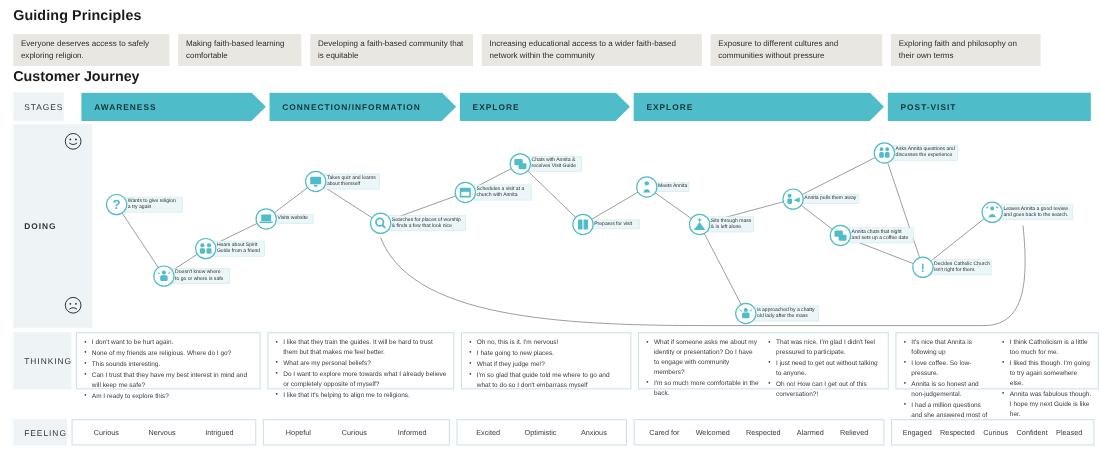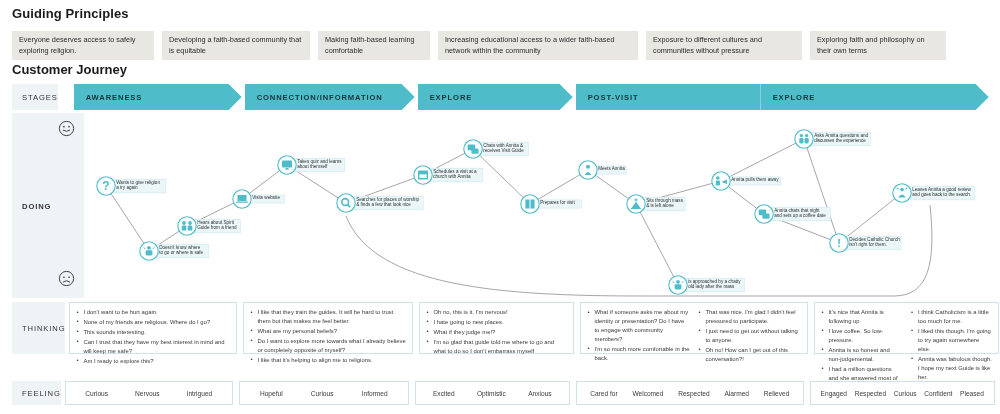--- a/index.html
+++ b/index.html
@@ -130,25 +130,25 @@
 </head>
 <body>
 
 <div class="page">
 
   <div class="gp-title">Guiding Principles</div>
   <div class="gp-row" id="gp-row">
       <div class="gp-card" style="width: 142px;">
         <span>Everyone deserves access to safely exploring religion.</span>
       </div>
+      <div class="gp-card" style="width: 112px;">
+        <span>Making faith-based learning comfortable</span>
+      </div>
       <div class="gp-card" style="width: 148px;">
         <span>Developing a faith-based community that is equitable</span>
-      </div>
-      <div class="gp-card" style="width: 112px;">
-        <span>Making faith-based learning comfortable</span>
       </div>
       <div class="gp-card" style="width: 200px;">
         <span>Increasing educational access to a wider faith-based network within the community</span>
       </div>
       <div class="gp-card" style="width: 156px;">
         <span>Exposure to different cultures and communities without pressure</span>
       </div>
       <div class="gp-card" style="width: 136px;">
         <span>Exploring faith and philosophy on their own terms</span>
       </div>
@@ -161,25 +161,25 @@
     <div class="stages-track" id="stages-track">
         <div class="stage-chev first" style="width: 168px; background: rgb(79, 188, 202);">
           <span>AWARENESS</span>
         </div>
         <div class="stage-chev" style="width: 170px; background: rgb(79, 188, 202);">
           <span>CONNECTION/INFORMATION</span>
         </div>
         <div class="stage-chev" style="width: 155px; background: rgb(79, 188, 202);">
           <span>EXPLORE</span>
         </div>
+        <div class="stage-chev" style="width: 228px; background: rgb(79, 188, 202);">
+          <span>EXPLORE</span>
+        </div>
         <div class="stage-chev last" style="width: 185px; background: rgb(79, 188, 202);">
           <span>POST-VISIT</span>
-        </div>
-        <div class="stage-chev" style="width: 228px; background: rgb(79, 188, 202);">
-          <span>EXPLORE</span>
         </div>
       </div>
   </div>
 
   <div class="doing-label-col">
     <span class="face happy">
       <svg width="17" height="17" viewBox="0 0 20 20">
         <circle cx="10" cy="10" r="8.4" fill="none" stroke="#222" stroke-width="1"></circle>
         <circle cx="7" cy="8" r="0.95" fill="#222"></circle>
         <circle cx="13" cy="8" r="0.95" fill="#222"></circle>

